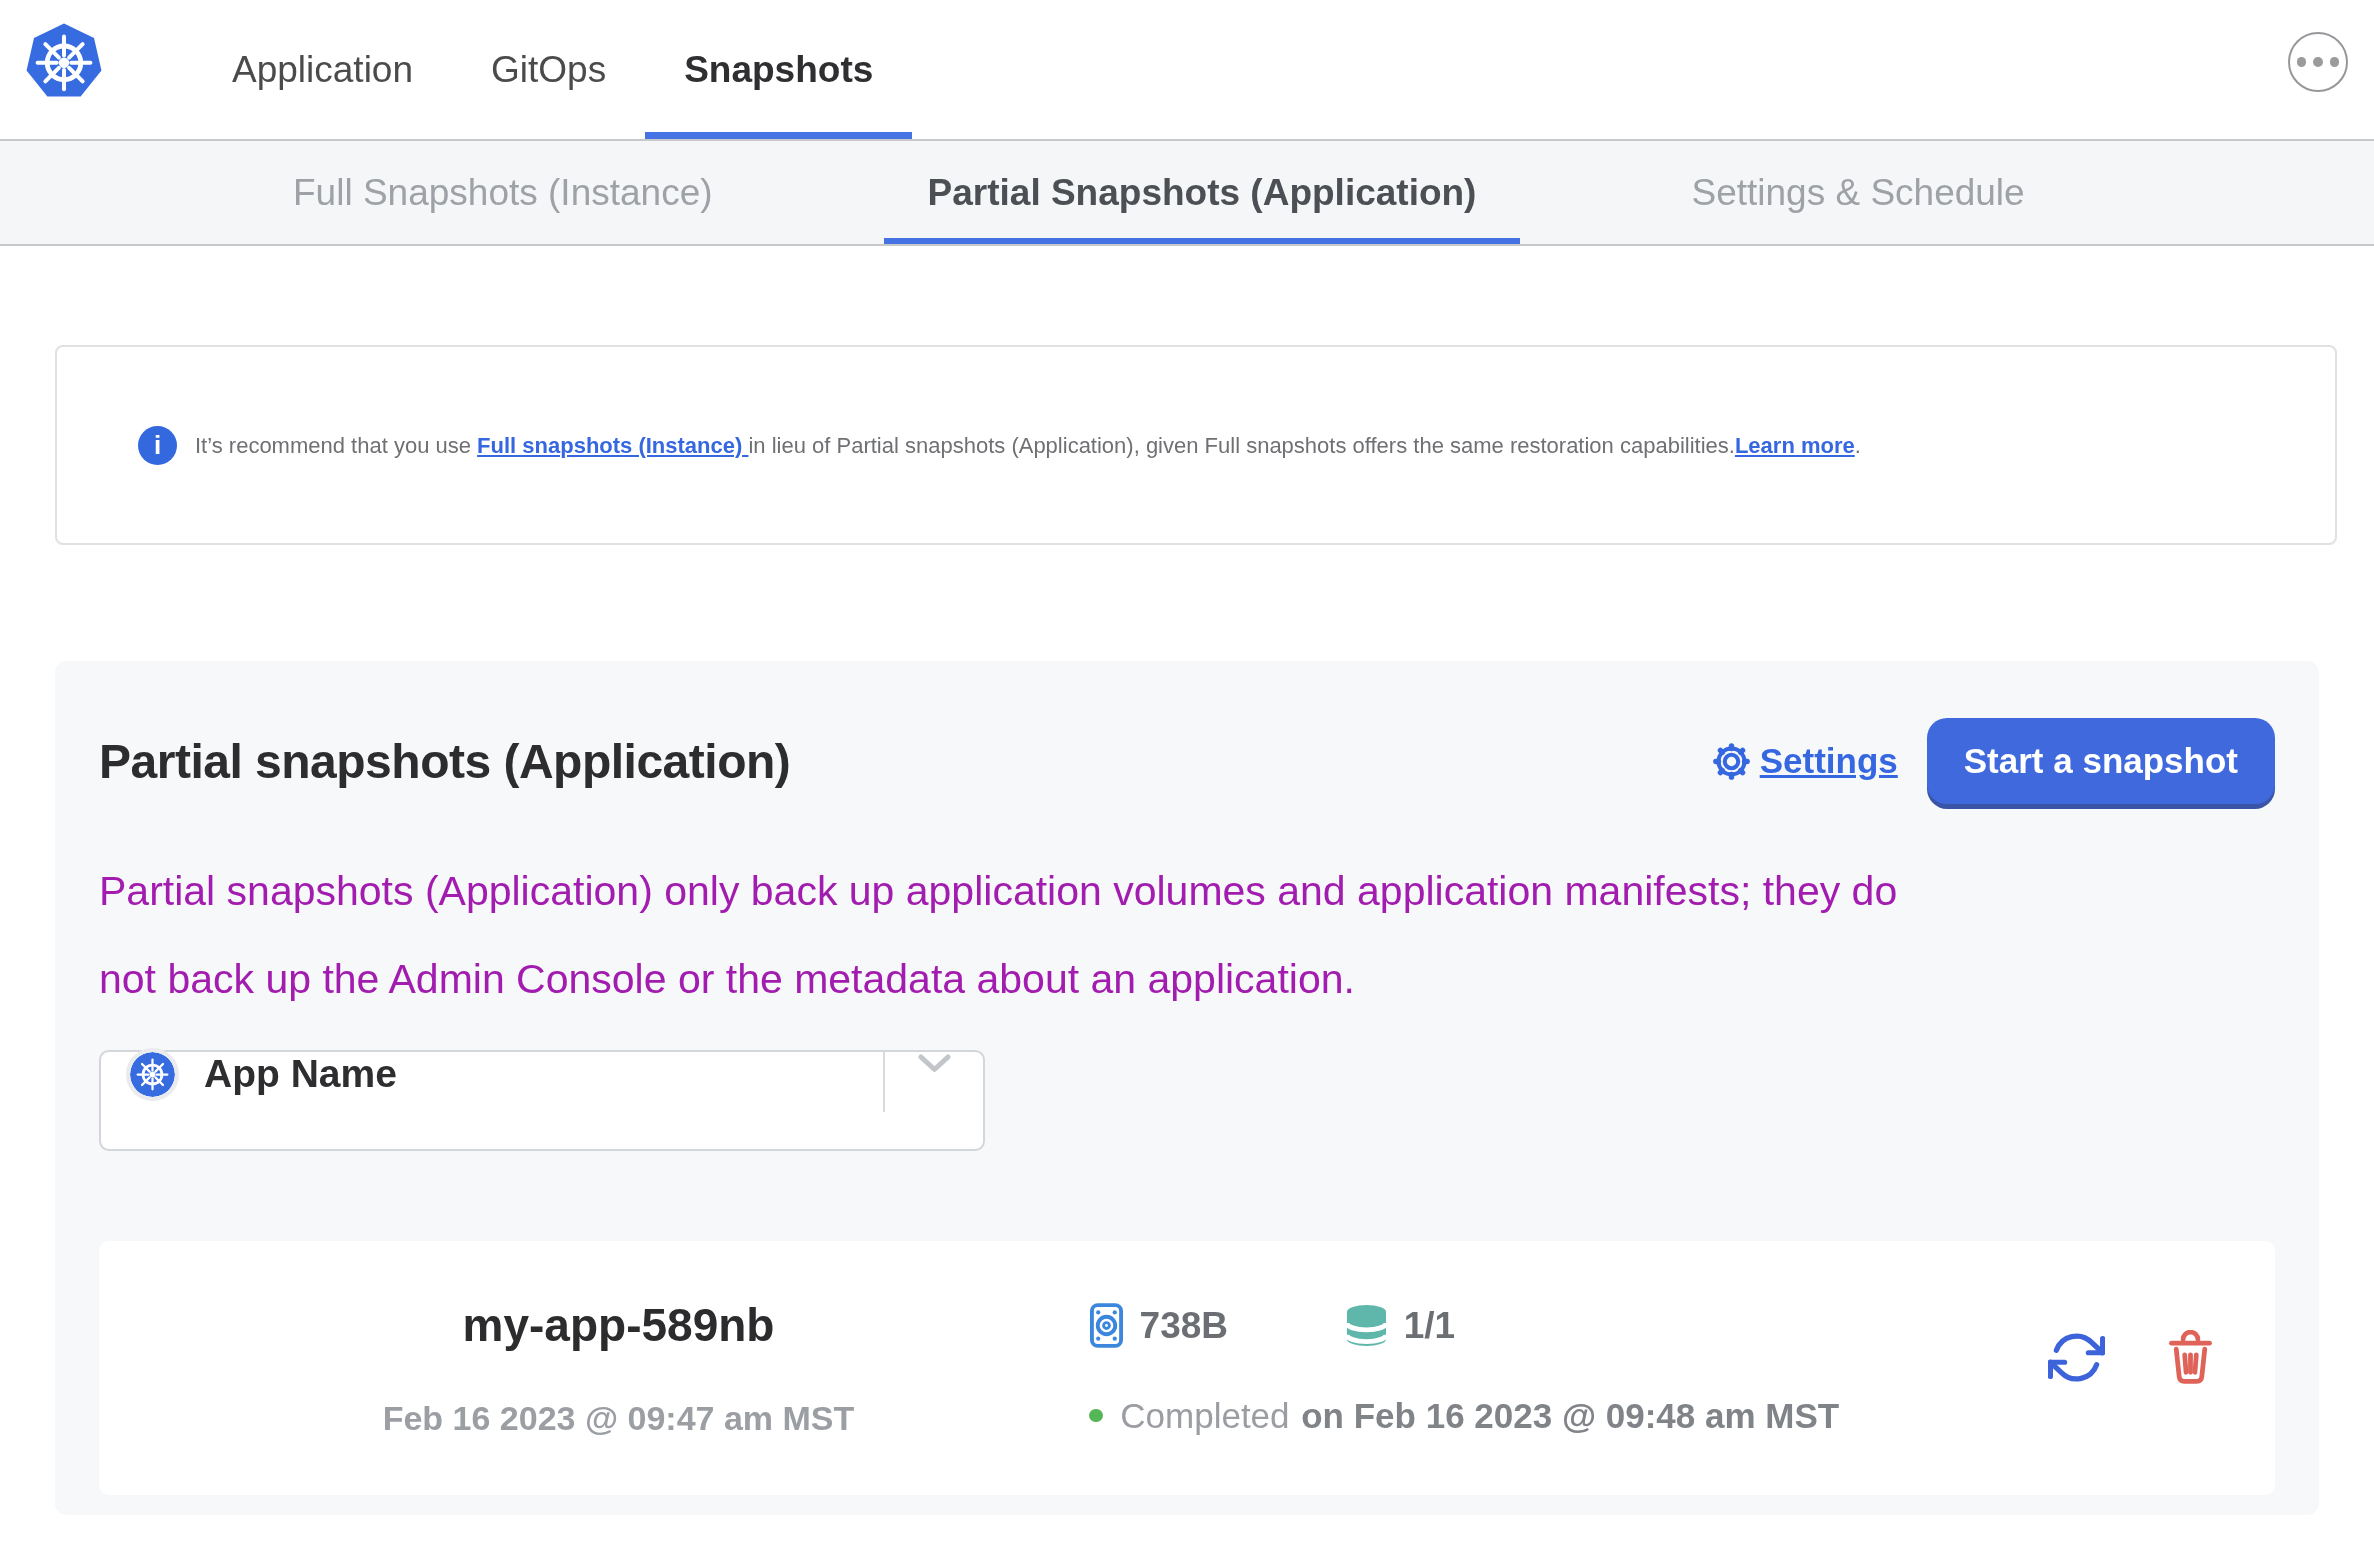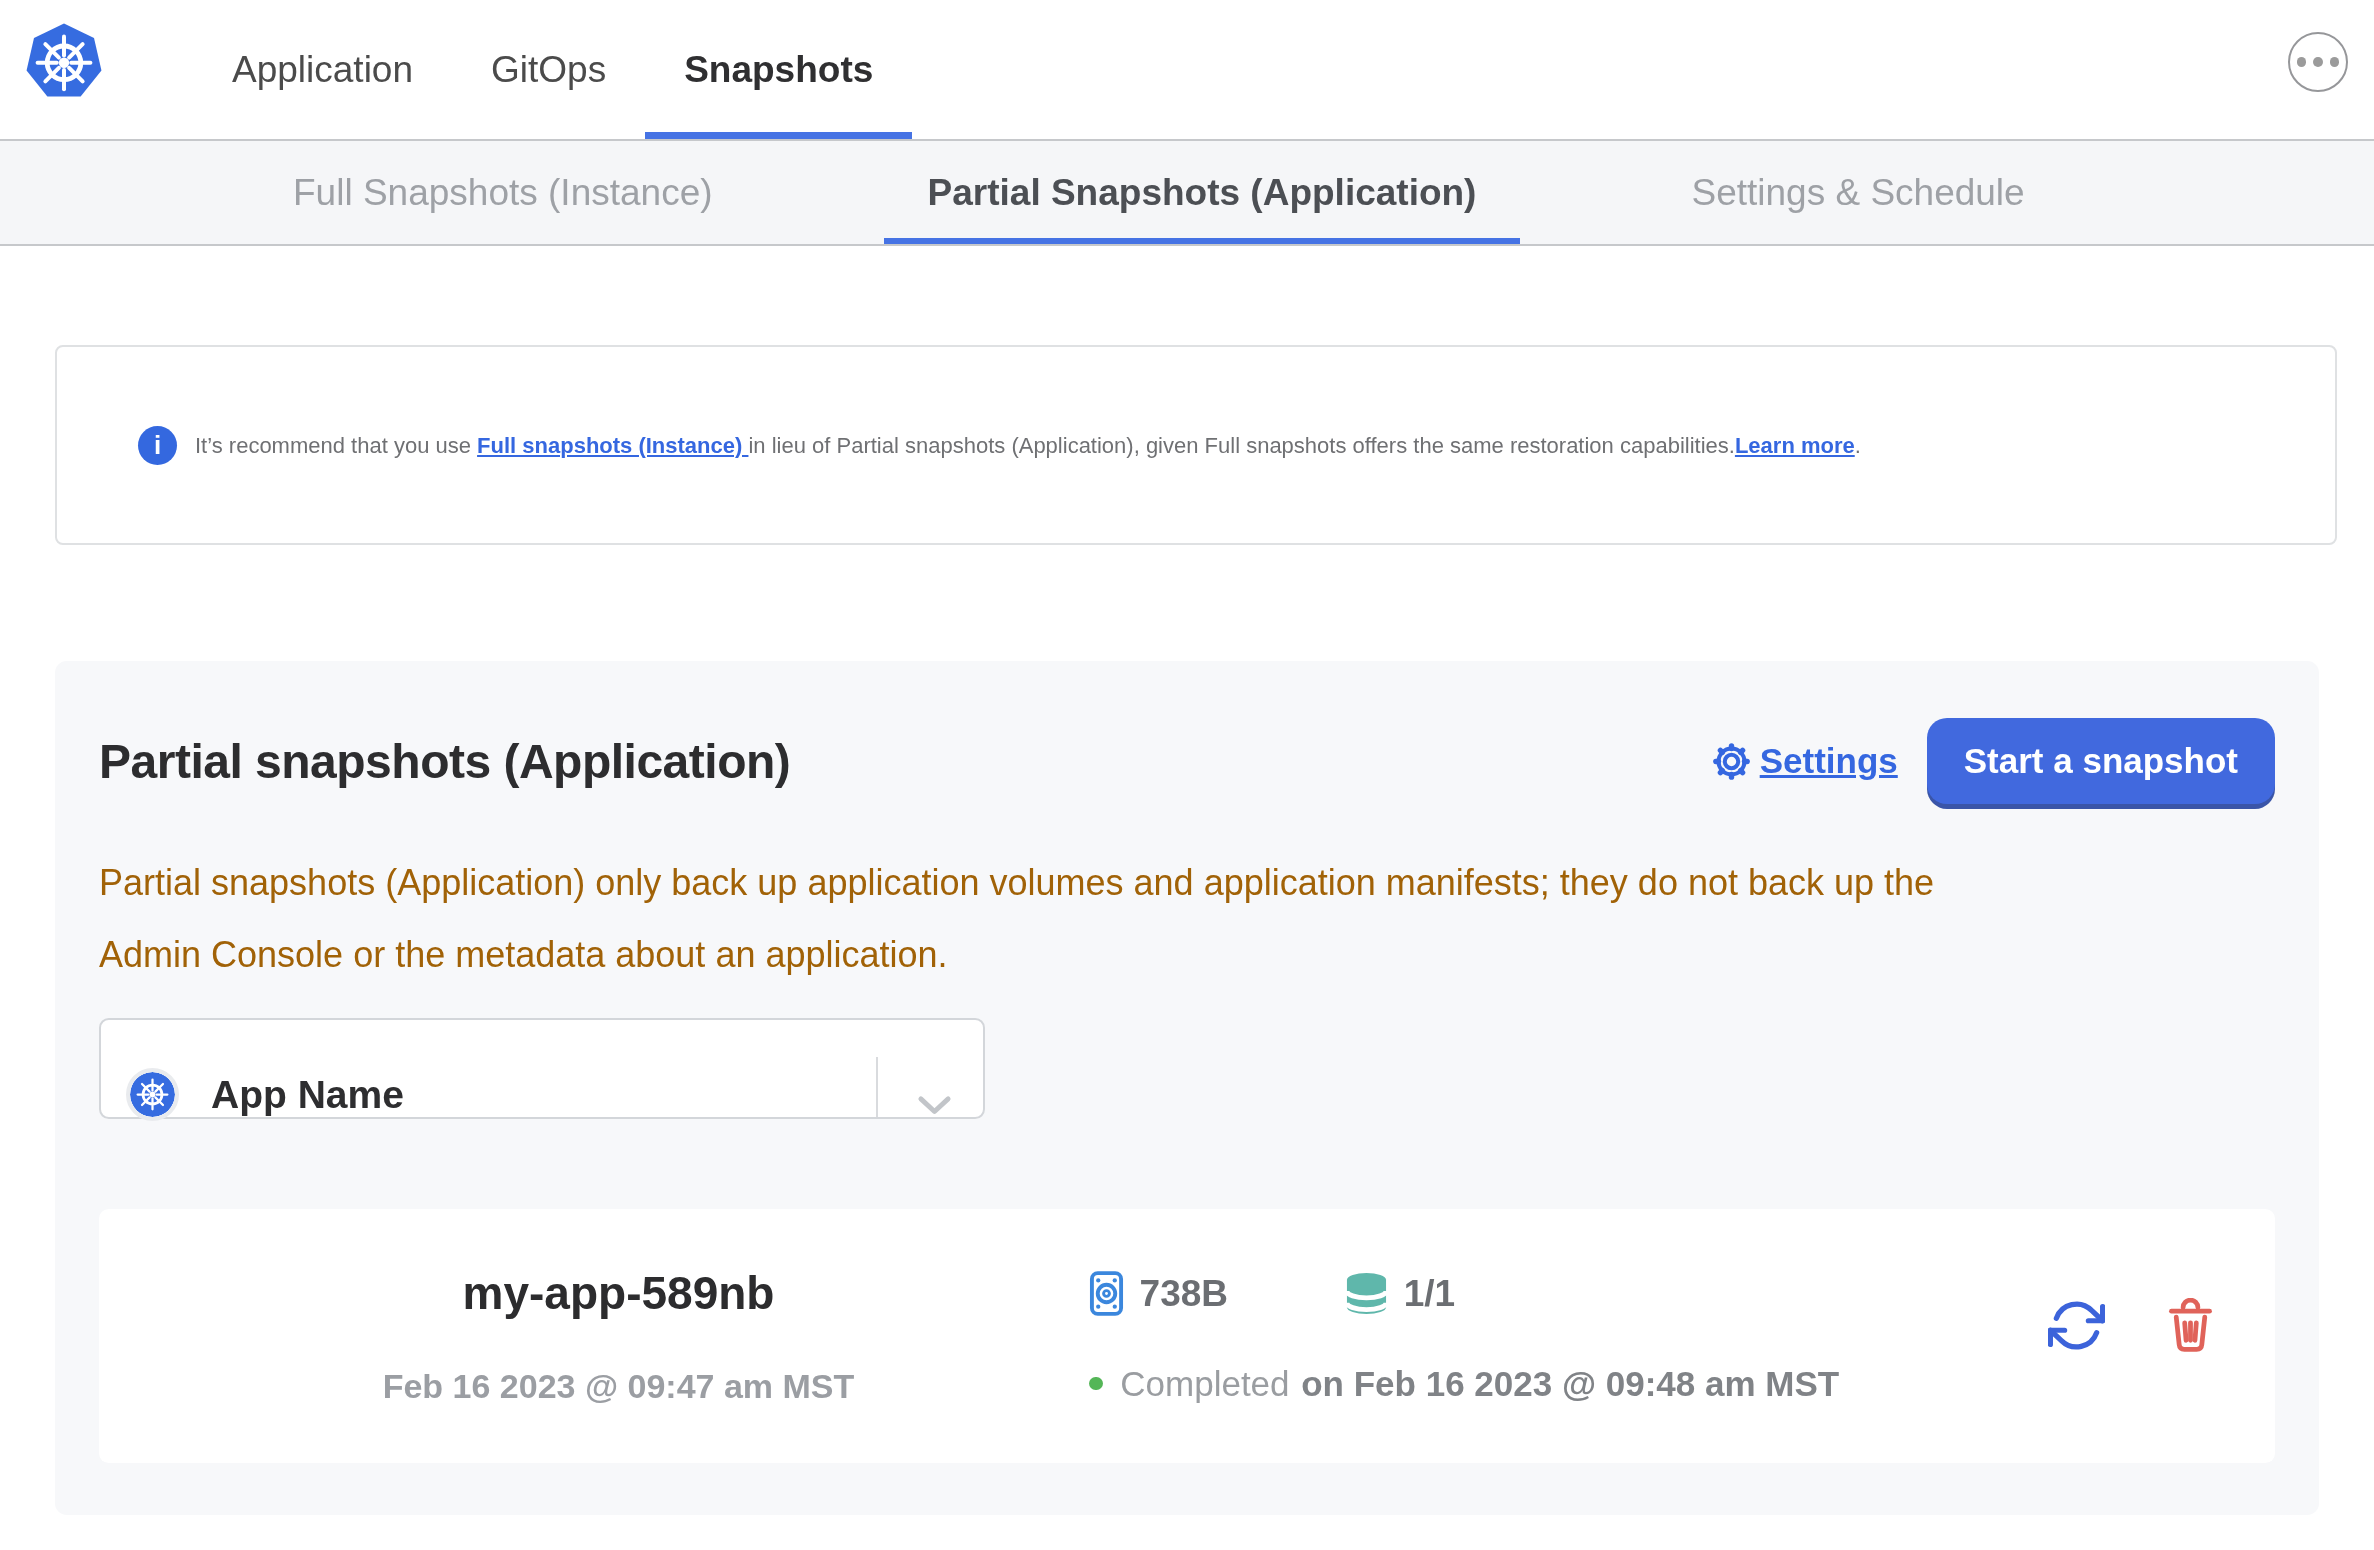--- a/index.html
+++ b/index.html
@@ -36,26 +36,26 @@
   .panel{margin:116px 56px 0 55px;height:854px;background:#f7f8fa;border-radius:11.7px;
          box-sizing:border-box;padding:57px 44px 0;}
   .panel-header{display:flex;align-items:center;height:86px;}
   .panel-title{font-size:48px;font-weight:700;color:#2d2d2f;letter-spacing:-0.5px;}
   .header-right{margin-left:auto;display:flex;align-items:center;}
   .settings-link{display:flex;align-items:center;gap:7px;color:#3567e0;font-weight:700;font-size:35px;
                  text-decoration:none;margin-right:29px;cursor:pointer;}
   .settings-link .lbl{text-decoration:underline;}
   .start-btn{height:86px;padding:0 37px;background:#4169de;color:#fff;font-size:35px;font-weight:700;
              border:none;border-radius:20px;box-shadow:0 4.9px 0 #3a55a8;font-family:inherit;cursor:pointer;}
-  .panel-desc{margin-top:43px;font-size:36px;line-height:72px;color:#a16207;max-width:1843px;}
+  .panel-desc{margin-top:43px;font-size:41px;line-height:88px;color:#a21caf;max-width:1843px;}
 
   
   .app-select{margin-top:27px;width:886px;height:101px;background:#fff;border:2px solid #d3d6da;
-              border-radius:9.8px;display:flex;align-items:flex-end;box-sizing:border-box;
-              padding-left:29px;cursor:pointer;gap:7px;}
+              border-radius:9.8px;display:flex;align-items:flex-start;box-sizing:border-box;
+              padding-left:29px;cursor:pointer;}
   .select-k8s{width:45px;height:45px;border-radius:50%;outline:4.9px solid #e9ebee;flex:0 0 45px;}
   .select-label{margin-left:29px;font-size:39px;font-weight:600;color:#2e2e30;}
   .select-divider{margin-left:auto;width:2px;height:60px;background:#d9dbde;}
   .select-caret{width:98px;display:flex;align-items:center;justify-content:center;}
 
   
   .snap-row{margin-top:90px;height:254px;background:#fff;border-radius:9.8px;display:flex;
             box-sizing:border-box;padding:60px 59px 0 49px;text-align:center;}
   .snap-left{width:941px;}
   .snap-name{font-size:46px;font-weight:800;color:#2c2c2e;line-height:49px;}

